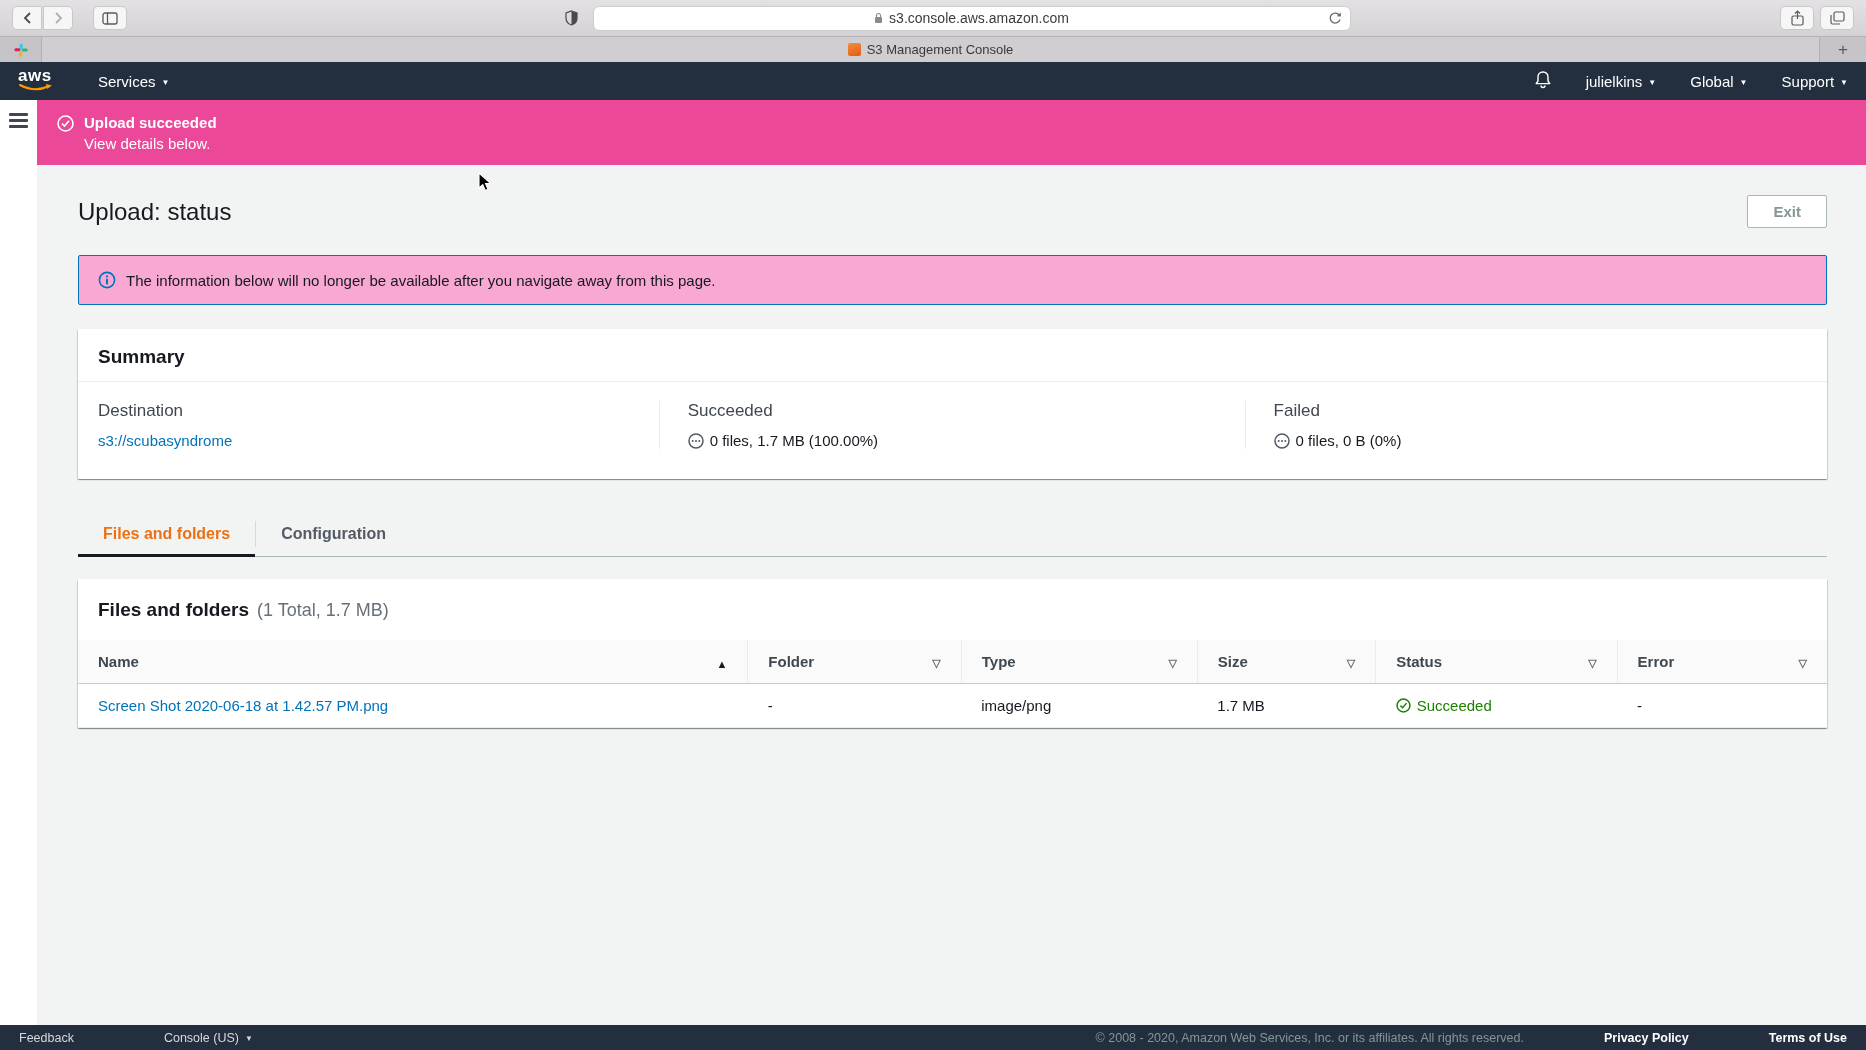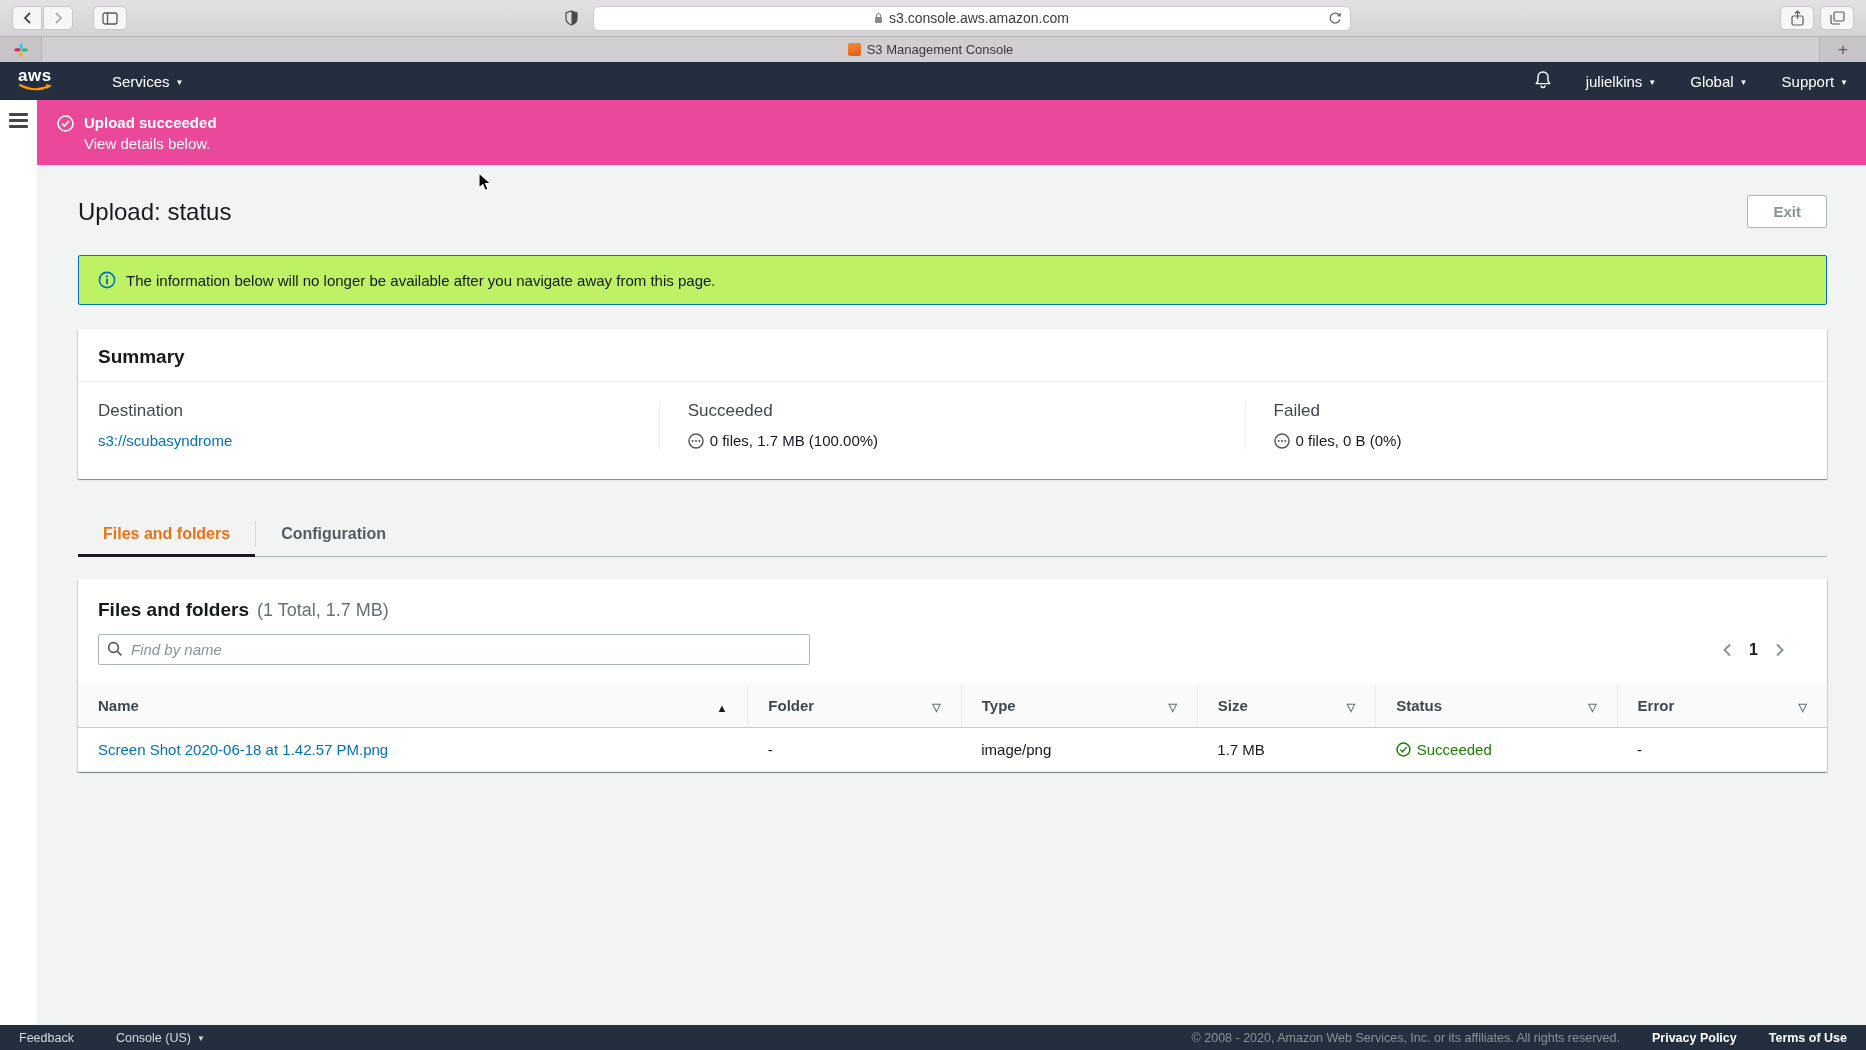--- a/index.html
+++ b/index.html
@@ -43,21 +43,21 @@
   .favicon-s3 { width:13px; height:13px; border-radius:2px;
     background:linear-gradient(160deg,#f08e3c,#e25b17); }
   .new-tab { width:46px; display:flex; align-items:center; justify-content:center;
     color:#5a5a5a; font-size:17px; }
 
   
   .aws-nav {
     height:38px; background:#232f3e; display:flex; align-items:center;
     padding:0 18px; color:#fff;
   }
-  .aws-logo { position:relative; width:38px; height:26px; margin-right:56px; }
+  .aws-logo { position:relative; width:38px; height:26px; margin-right:42px; }
   .aws-logo .aws-word { font-size:17px; font-weight:700; letter-spacing:.5px; line-height:16px; }
   .aws-logo svg { position:absolute; left:1px; top:15px; }
   .nav-item { display:flex; align-items:center; gap:6px; font-size:15px; cursor:default; }
   .caret { font-size:8px; position:relative; top:1px; }
   .nav-right { margin-left:auto; display:flex; align-items:center; gap:34px; }
 
   
   .flash-banner {
     margin-left:37px; height:65px; background:#ec4899; color:#fff;
     display:flex; padding:12px 0 0 20px;
@@ -79,21 +79,21 @@
   }
   .title-row { display:flex; align-items:center; margin-top:30px; }
   .page-title { font-size:24px; font-weight:500; color:#16191f; }
   .btn-exit {
     margin-left:auto; background:#fff; border:1px solid #aab7b8; border-radius:2px;
     color:#879596; font-weight:700; font-size:15px; padding:7px 25px; cursor:pointer;
     font-family:"Liberation Sans", sans-serif;
   }
 
   .info-alert {
-    margin-top:27px; background:#bef264; border:1px solid #0073bb; border-radius:2px;
+    margin-top:27px; background:#f9a8d4; border:1px solid #0073bb; border-radius:2px;
     display:flex; align-items:center; gap:10px; padding:15px 19px; font-size:15px; color:#16191f;
   }
 
   .card {
     background:#fff; border-radius:1px;
     box-shadow:0 1px 1px 0 rgba(0,28,36,.3), 1px 1px 1px 0 rgba(0,28,36,.15), -1px 1px 1px 0 rgba(0,28,36,.15);
   }
   .summary-card { margin-top:24px; }
   .card-header { padding:17px 20px 13px; border-bottom:1px solid #eaeded; }
   .card-title { font-size:19px; font-weight:700; color:#16191f; }
@@ -139,21 +139,21 @@
   .files-table th + th { border-left:1px solid #eaeded; }
   .th-inner { display:flex; align-items:flex-end; justify-content:space-between; gap:6px; }
   .sort-asc { font-size:11px; color:#16191f; }
   .filter-tri { font-size:11px; color:#687078; }
   .files-table td { padding:13px 20px; border-bottom:1px solid #eaeded; color:#16191f; }
   .status-ok { color:#1d8102; display:flex; align-items:center; gap:6px; }
 
   
   .aws-footer {
     position:absolute; left:0; right:0; bottom:0; height:25px; background:#232f3e;
-    display:flex; align-items:center; padding:0 19px; font-size:12.5px; color:#d5dbdb; z-index:5;
+    display:flex; align-items:center; padding:0 19px; font-size:12.5px; color:#d5dbdb; z-index:5;gap:48px;
   }
   .foot-item { cursor:pointer; }
   .foot-lang { margin-left:42px; display:flex; align-items:center; gap:6px; }
   .foot-copy { margin-left:auto; color:#879596; }
   .foot-link { color:#fff; font-weight:700; margin-left:32px; cursor:pointer; }
 
   .cursor { position:absolute; left:478px; top:172px; z-index:50; pointer-events:none; }
 </style>
 </head>
 <body>
@@ -345,44 +345,20 @@
     <div class="tab-sep"></div>
     <div class="tab inactive">Configuration</div>
   </div>
 
   <div class="card files-card">
     <div class="files-head">
       <div class="files-title-row">
         <span class="card-title">Files and folders</span>
         <span class="files-count">(1 Total, 1.7 MB)</span>
       </div>
-      <div class="files-tools">
-        <div class="search-box">
-          <span class="search-icon">
-            <svg width="16" height="16" viewBox="0 0 16 16">
-              <circle cx="6.5" cy="6.5" r="4.8" fill="none" stroke="#545b64" stroke-width="1.7"></circle>
-              <line x1="10.2" y1="10.2" x2="14.3" y2="14.3" stroke="#545b64" stroke-width="1.7"></line>
-            </svg>
-          </span>
-          <input type="text" placeholder="Find by name" style="">
-        </div>
-        <div class="pagination">
-          <span class="page-chev">
-            <svg width="10" height="14" viewBox="0 0 10 14">
-                <polyline points="8,1.5 2.5,7 8,12.5" fill="none" stroke="#879596" stroke-width="2"></polyline>
-              </svg>
-          </span>
-          <span class="page-num">1</span>
-          <span class="page-chev">
-            <svg width="10" height="14" viewBox="0 0 10 14">
-                <polyline points="2,1.5 7.5,7 2,12.5" fill="none" stroke="#879596" stroke-width="2"></polyline>
-              </svg>
-          </span>
-        </div>
-      </div>
     </div>
 
     <table class="files-table">
       <colgroup>
         <col style="width:38.3%">
           <col style="width:12.2%">
           <col style="width:13.5%">
         <col style="width:10.2%">
           <col style="width:13.8%">
           <col style="width:12%">

